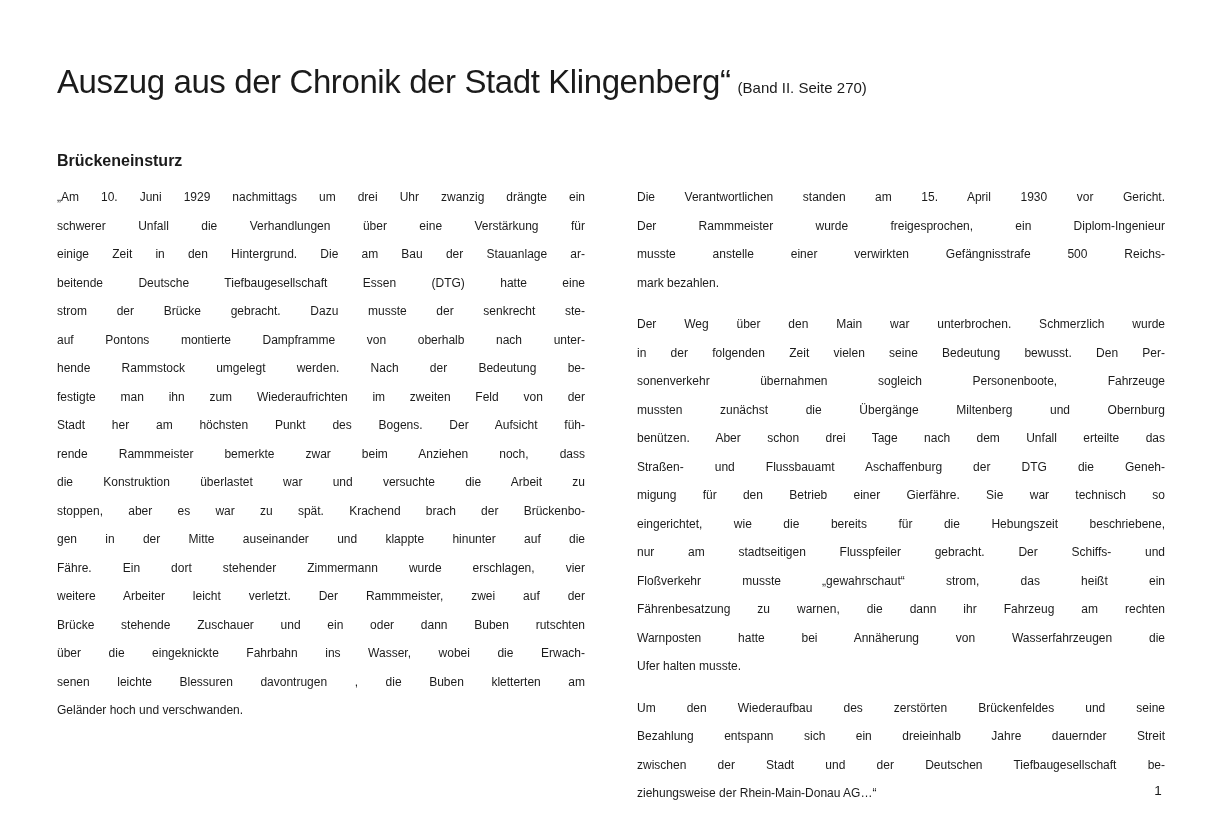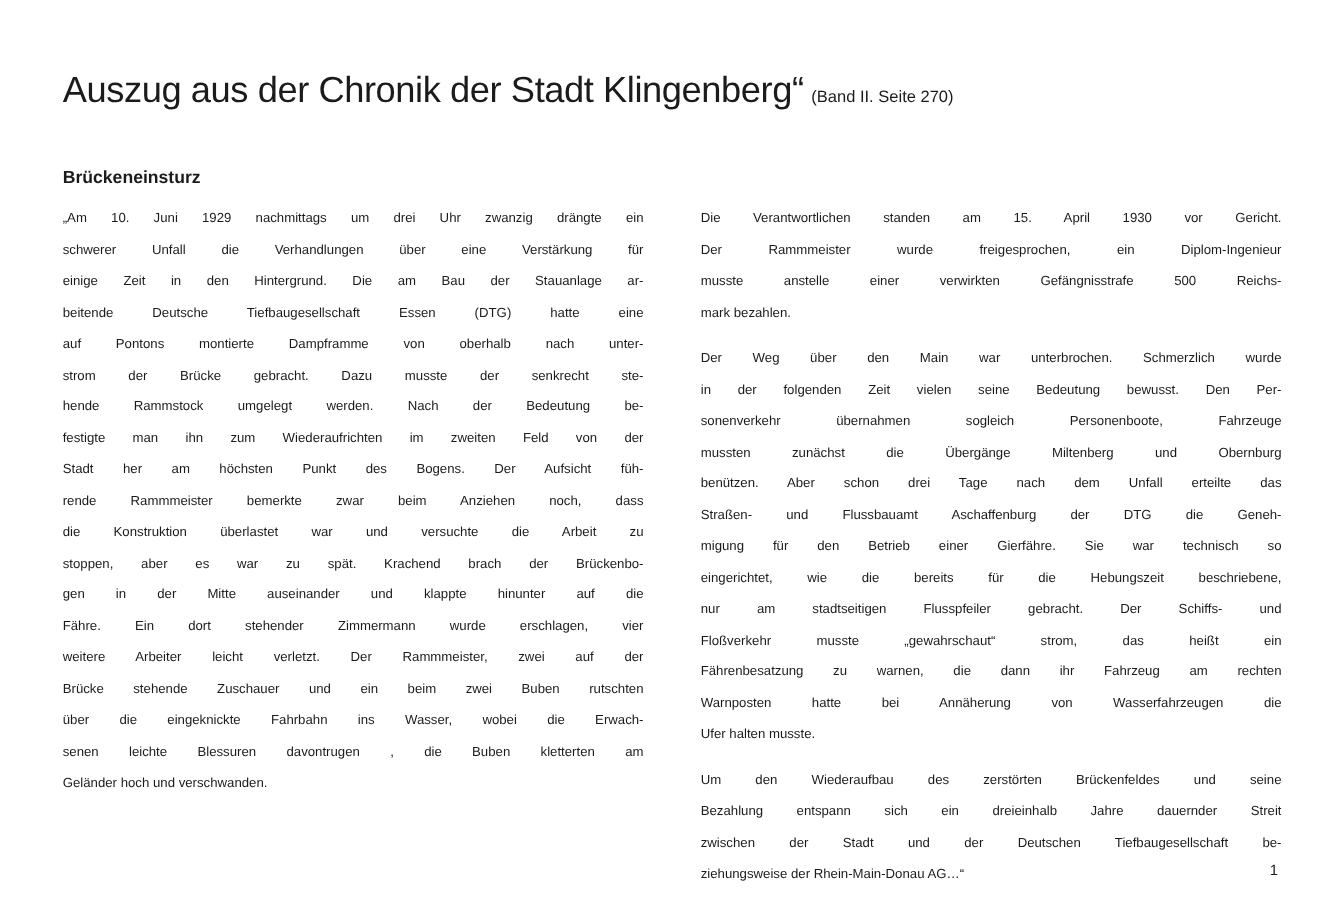--- a/index.html
+++ b/index.html
@@ -84,32 +84,32 @@
 
   <h2 class="section-heading">Brückeneinsturz</h2>
 
   <div class="columns">
     <div class="column">
         <div class="para">
           <div class="line">„Am 10. Juni 1929 nachmittags um drei Uhr zwanzig drängte ein</div>
           <div class="line">schwerer Unfall die Verhandlungen über eine Verstärkung für</div>
           <div class="line">einige Zeit in den Hintergrund. Die am Bau der Stauanlage ar-</div>
           <div class="line">beitende Deutsche Tiefbaugesellschaft Essen (DTG) hatte eine</div>
+          <div class="line">strom der Brücke gebracht. Dazu musste der senkrecht ste-</div>
           <div class="line">auf Pontons montierte Dampframme von oberhalb nach unter-</div>
-          <div class="line">strom der Brücke gebracht. Dazu musste der senkrecht ste-</div>
           <div class="line">hende Rammstock umgelegt werden. Nach der Bedeutung be-</div>
           <div class="line">festigte man ihn zum Wiederaufrichten im zweiten Feld von der</div>
           <div class="line">Stadt her am höchsten Punkt des Bogens. Der Aufsicht füh-</div>
           <div class="line">rende Rammmeister bemerkte zwar beim Anziehen noch, dass</div>
           <div class="line">die Konstruktion überlastet war und versuchte die Arbeit zu</div>
           <div class="line">stoppen, aber es war zu spät. Krachend brach der Brückenbo-</div>
           <div class="line">gen in der Mitte auseinander und klappte hinunter auf die</div>
           <div class="line">Fähre. Ein dort stehender Zimmermann wurde erschlagen, vier</div>
           <div class="line">weitere Arbeiter leicht verletzt. Der Rammmeister, zwei auf der</div>
-          <div class="line">Brücke stehende Zuschauer und ein beim zwei Buben rutschten</div>
+          <div class="line">Brücke stehende Zuschauer und ein oder dann Buben rutschten</div>
           <div class="line">über die eingeknickte Fahrbahn ins Wasser, wobei die Erwach-</div>
           <div class="line">senen leichte Blessuren davontrugen , die Buben kletterten am</div>
           <div class="line last">Geländer hoch und verschwanden.</div>
         </div>
       </div>
     <div class="column">
         <div class="para">
           <div class="line">Die Verantwortlichen standen am 15. April 1930 vor Gericht.</div>
           <div class="line">Der Rammmeister wurde freigesprochen, ein Diplom-Ingenieur</div>
           <div class="line">musste anstelle einer verwirkten Gefängnisstrafe 500 Reichs-</div>

